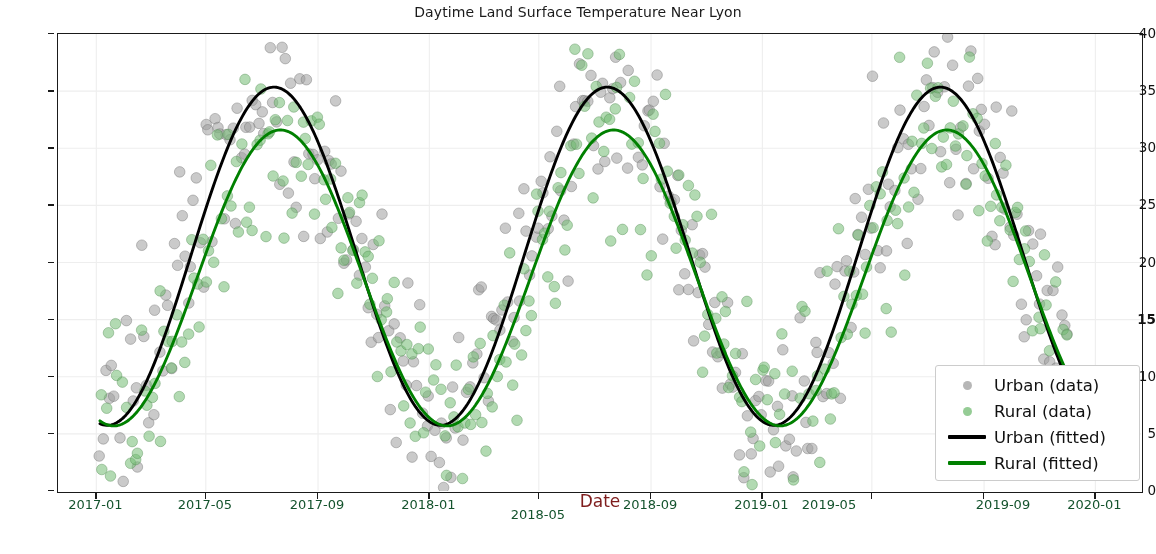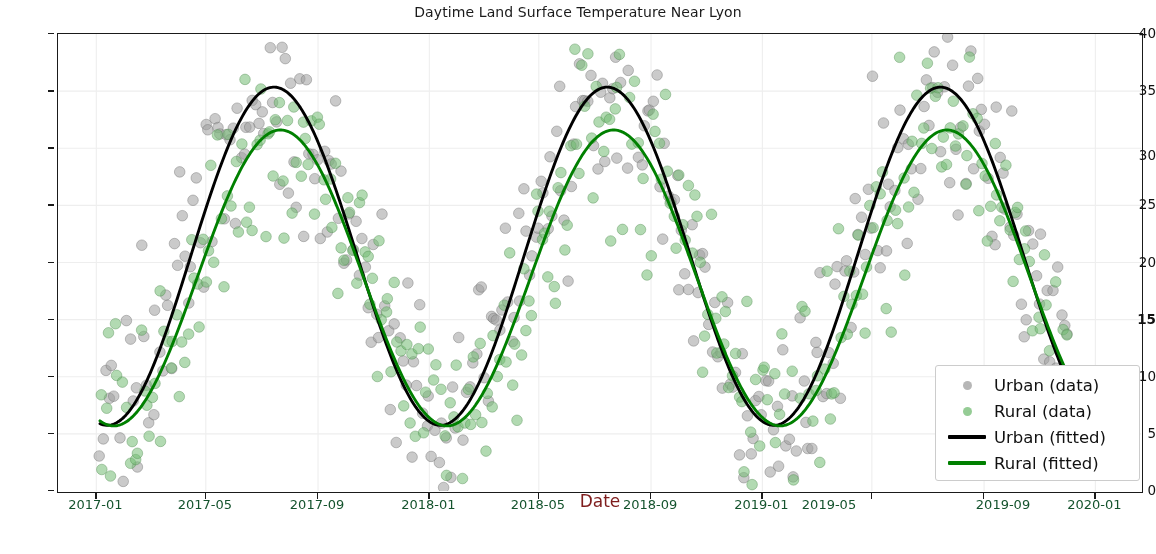--- a/index.html
+++ b/index.html
@@ -735,37 +735,37 @@
       <div class="ytick-label" style="top: 432.875px;">5</div>
       <div class="ytick-mark" style="top: 432.875px;"></div>
       <div class="ytick-label" style="top: 375.75px;">10</div>
       <div class="ytick-mark" style="top: 375.75px;"></div>
       <div class="ytick-label" style="top: 318.625px; font-weight: bold;">15</div>
       <div class="ytick-mark" style="top: 318.625px;"></div>
       <div class="ytick-label" style="top: 261.5px;">20</div>
       <div class="ytick-mark" style="top: 261.5px;"></div>
       <div class="ytick-label" style="top: 204.375px;">25</div>
       <div class="ytick-mark" style="top: 204.375px;"></div>
-      <div class="ytick-label" style="top: 147.25px; margin-top: 8px;">30</div>
+      <div class="ytick-label" style="top: 147.25px;">30</div>
       <div class="ytick-mark" style="top: 147.25px;"></div>
       <div class="ytick-label" style="top: 90.125px;">35</div>
       <div class="ytick-mark" style="top: 90.125px;"></div>
       <div class="ytick-label" style="top: 33px;">40</div>
       <div class="ytick-mark" style="top: 33px;"></div>
     </div>
   <div id="xticks">
       <div class="xtick-label" style="left: 95.3201px;">2017-01</div>
       <div class="xtick-mark" style="left: 95.3201px;"></div>
       <div class="xtick-label" style="left: 204.806px;">2017-05</div>
       <div class="xtick-mark" style="left: 204.806px;"></div>
       <div class="xtick-label" style="left: 317.029px;">2017-09</div>
       <div class="xtick-mark" style="left: 317.029px;"></div>
       <div class="xtick-label" style="left: 428.34px;">2018-01</div>
       <div class="xtick-mark" style="left: 428.34px;"></div>
-      <div class="xtick-label" style="left: 537.826px;">2018-05</div>
+      <div class="xtick-label" style="left: 537.826px; margin-top: 10px;">2018-05</div>
       <div class="xtick-mark" style="left: 537.826px;"></div>
       <div class="xtick-label" style="left: 650.05px;">2018-09</div>
       <div class="xtick-mark" style="left: 650.05px;"></div>
       <div class="xtick-label" style="left: 761.361px;">2019-01</div>
       <div class="xtick-mark" style="left: 761.361px;"></div>
       <div class="xtick-label" style="left: 829px;">2019-05</div>
       <div class="xtick-mark" style="left: 870.847px;"></div>
       <div class="xtick-label" style="left: 964px; margin-left: 39px;">2019-09</div>
       <div class="xtick-mark" style="left: 983.07px;"></div>
       <div class="xtick-label" style="left: 1094.38px;">2020-01</div>

